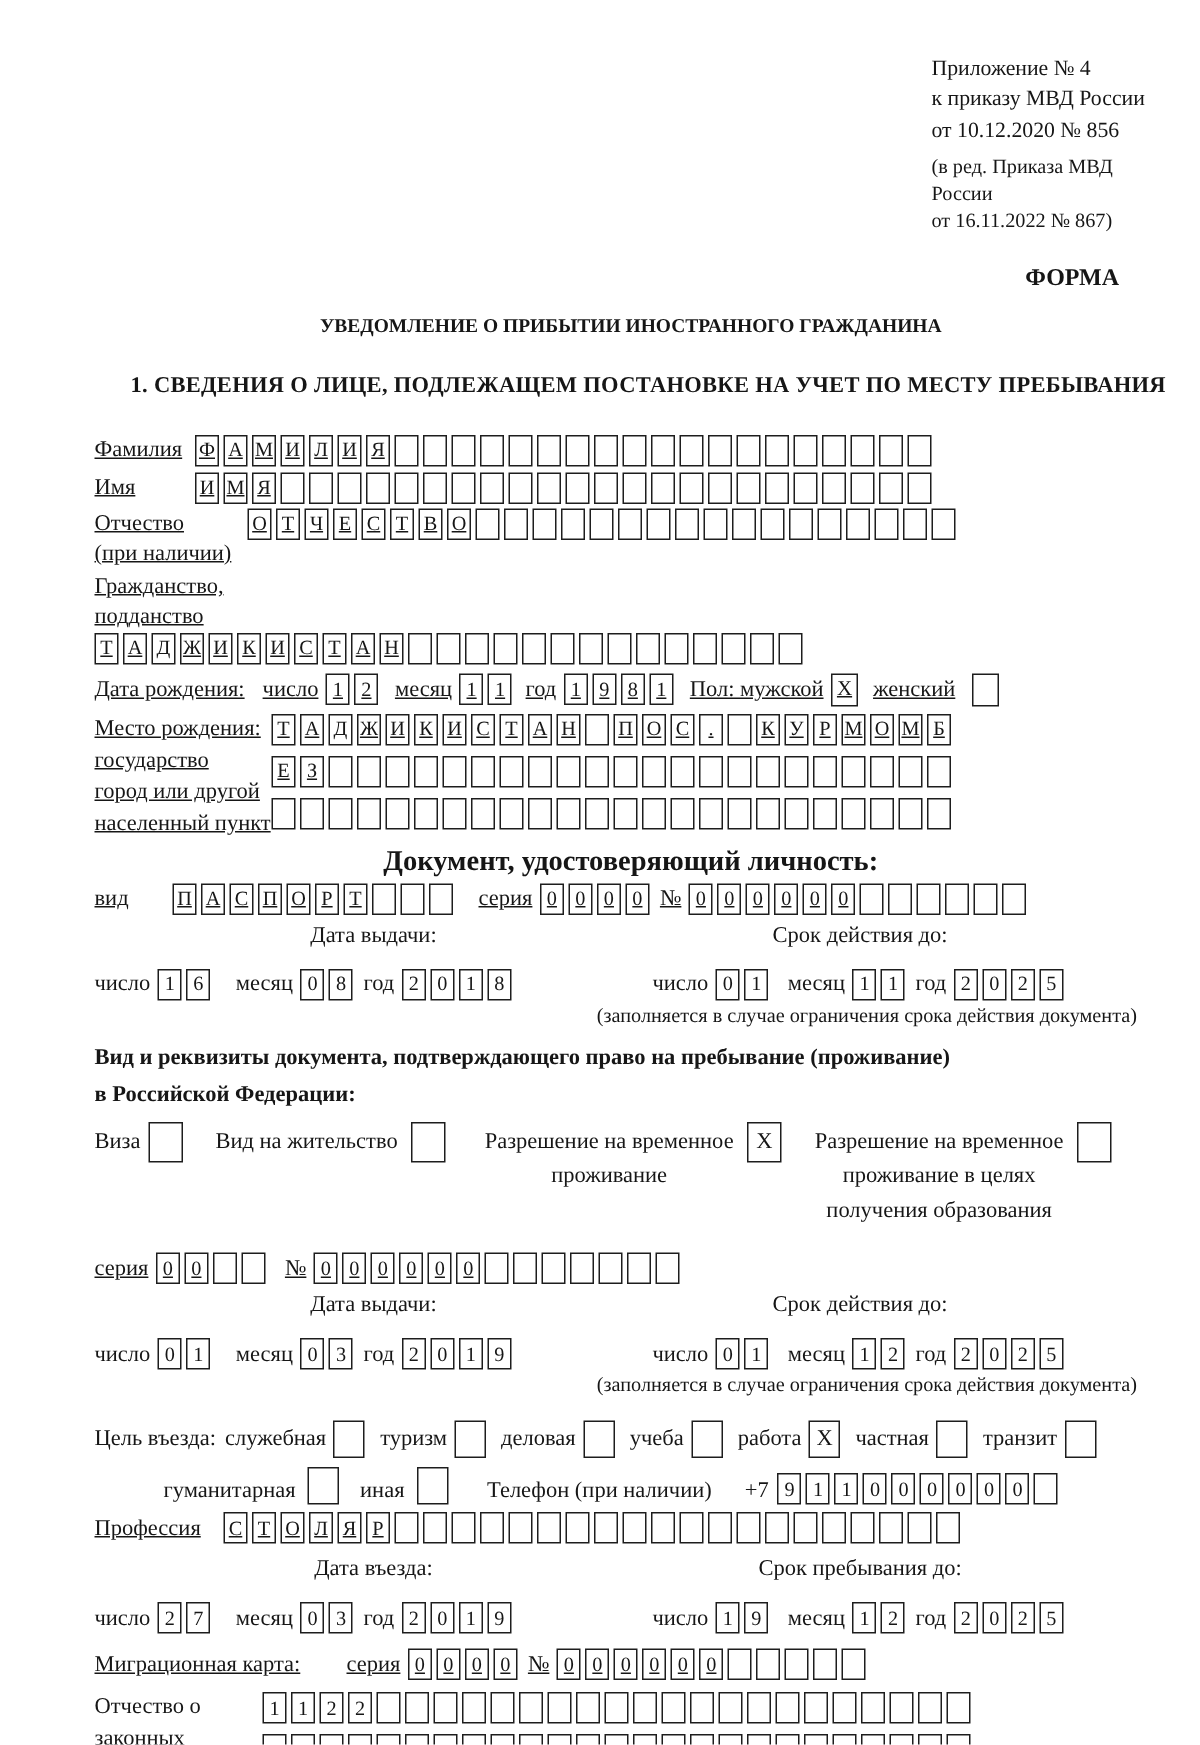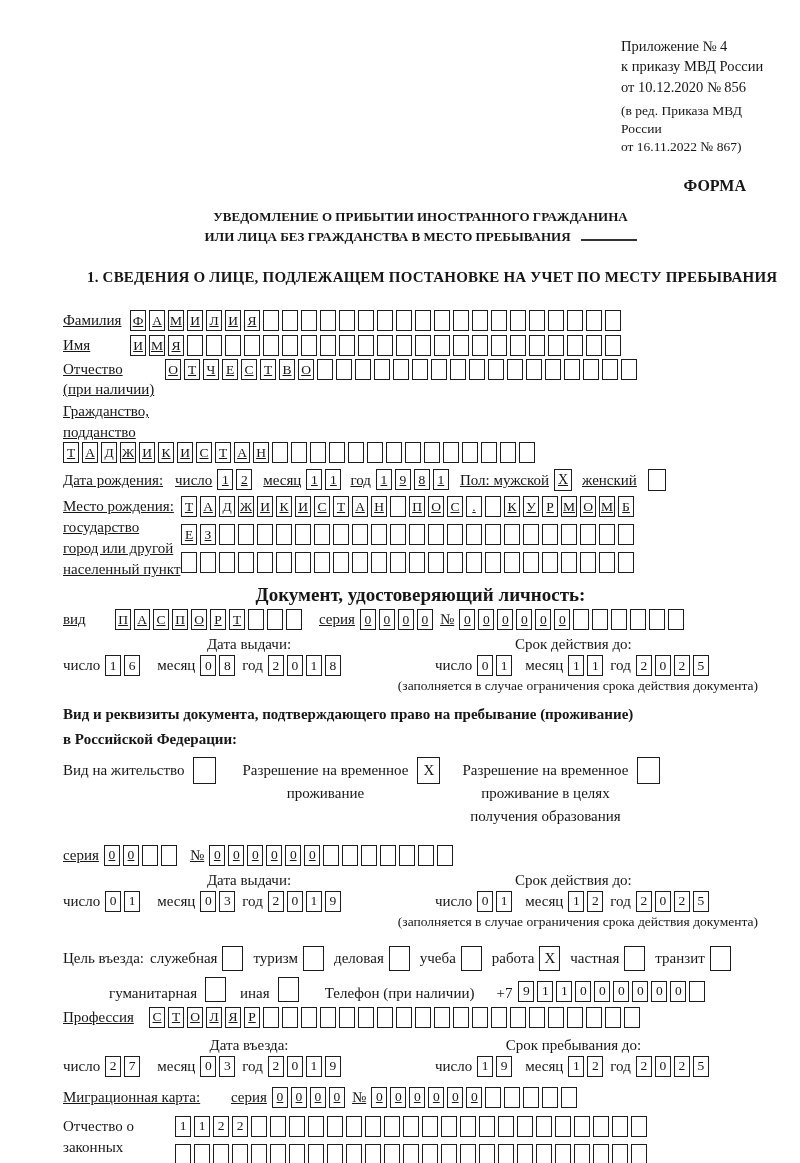--- a/index.html
+++ b/index.html
@@ -30,21 +30,21 @@
   .lbl{flex:none;line-height:1.35;}
   .w67{width:67px;} .w102{width:102px;} .w86{width:86px;} .w118{width:118px;} .w112{width:112px;}
   .inline-lbl{flex:none;margin:2px 5px 0 0;line-height:1.2;}
 
   .multi-rows{display:flex;flex-direction:column;row-gap:6px;}
 
   .doc-header{margin-top:4px;text-align:center;font-weight:bold;font-size:19px;}
 
   
   .dates-pair{display:flex;margin-top:5px;}
-  .date-block{display:flex;flex-direction:column;}
+  .date-block{display:flex;flex-direction:column;gap:11px;}
   .date-block.left{width:372px;}
   .date-caption{text-align:center;font-size:15px;line-height:1.2;}
   .date-nums{display:flex;align-items:center;margin-top:2px;}
   .footnote-right{margin-top:2px;text-align:right;padding-right:20px;font-size:13.5px;}
 
   .para{margin-top:8px;line-height:1.7;font-size:15px;font-weight:bold;}
 
   .options-row{display:flex;margin-top:4px;}
   .opt{display:flex;align-items:flex-start;}
   .opt .olabel{white-space:pre-line;text-align:center;line-height:1.55;margin-top:2px;}
@@ -71,21 +71,20 @@
     <div class="ed">
       <div>(в ред. Приказа МВД России</div>
       <div>от 16.11.2022 № 867)</div>
     </div>
   </div>
 
   <div class="forma">ФОРМА</div>
 
   <div class="title">
     <div>УВЕДОМЛЕНИЕ О ПРИБЫТИИ ИНОСТРАННОГО ГРАЖДАНИНА</div>
-    <div><span>ИЛИ ЛИЦА БЕЗ ГРАЖДАНСТВА В МЕСТО ПРЕБЫВАНИЯ</span><span class="blank-line"></span></div>
   </div>
 
   <div class="section-title">1. СВЕДЕНИЯ О ЛИЦЕ, ПОДЛЕЖАЩЕМ ПОСТАНОВКЕ НА УЧЕТ ПО МЕСТУ ПРЕБЫВАНИЯ</div>
 
   <div class="row" style="margin-top:24px;">
     <span class="lbl w67">Фамилия</span>
     <span class="cells">
         <span class="cell">Ф</span>
         <span class="cell">А</span>
         <span class="cell">М</span>
@@ -416,20 +415,24 @@
     </div>
   </div>
   <div class="footnote-right">(заполняется в случае ограничения срока действия документа)</div>
 
   <div class="para">
     <div>Вид и реквизиты документа, подтверждающего право на пребывание (проживание)</div>
     <div>в Российской Федерации:</div>
   </div>
 
   <div class="options-row">
+    <div class="opt" style="margin-right:22px;">
+      <span class="olabel">Виза</span>
+      <span class="checkbox big" style="margin-left:5px;"></span>
+    </div>
     <div class="opt" style="margin-right:26px;">
       <span class="olabel">Вид на жительство</span>
       <span class="checkbox big"></span>
     </div>
     <div class="opt" style="margin-right:22px;">
       <span class="olabel">Разрешение на временное
 проживание</span>
       <span class="checkbox big">X</span>
     </div>
     <div class="opt">

